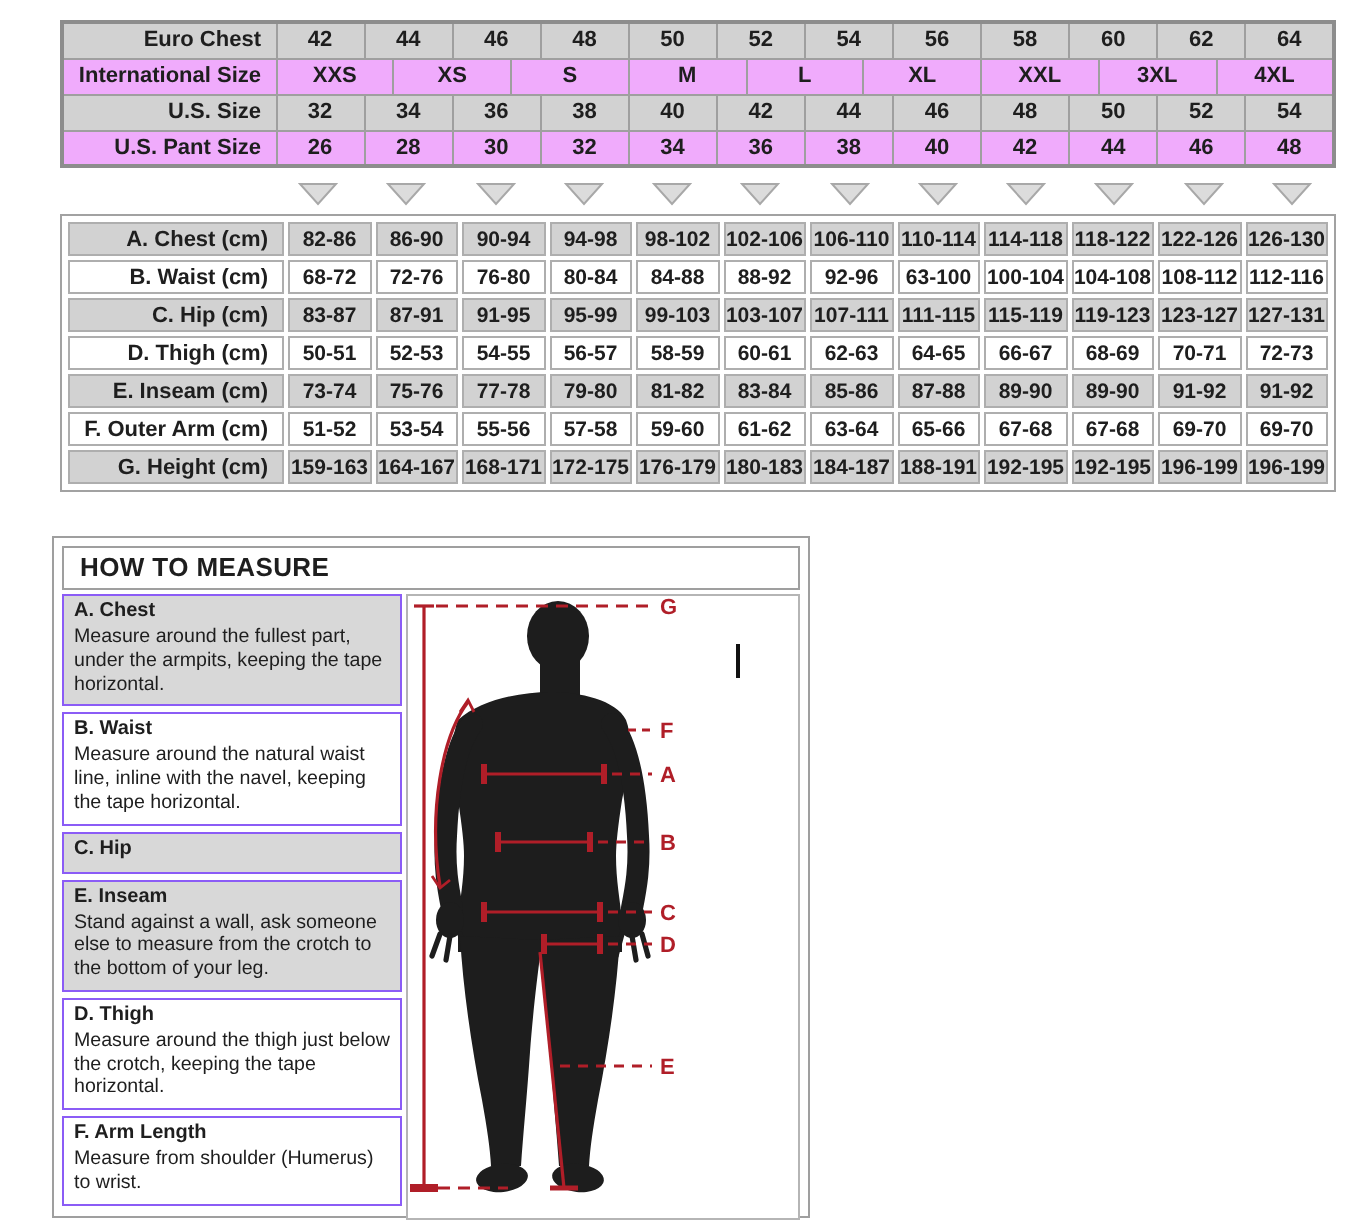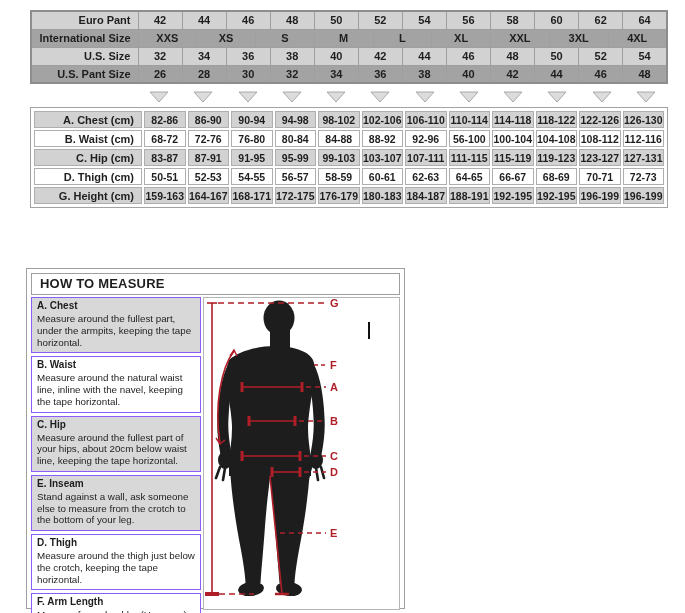--- a/index.html
+++ b/index.html
@@ -12,21 +12,21 @@
 
   
   #size-table {
     position: absolute; left: 30px; top: 10px; width: 638px;
     border-collapse: collapse; table-layout: fixed;
     font-size: 11px; font-weight: bold;
     border: 2px solid #8d8d8d;
   }
   #size-table td {
     border: 1px solid #9f9f9f; text-align: center; height: 18px;
-    padding: 0; overflow: hidden; white-space: nowrap; background: #a3a3a3;
+    padding: 0; overflow: hidden; white-space: nowrap; background: #f0abfc;
   }
   #size-table tr.shaded td { background: #d2d2d2; }
   #size-table td.row-label { text-align: right; padding-right: 7px; }
 
   
   #arrow-row {
     position: absolute; left: 137px; top: 91px; width: 531px; height: 14px;
     display: flex;
   }
   .arrow-slot { flex: 1; display: flex; justify-content: center; align-items: flex-start; }
@@ -110,21 +110,21 @@
         <col>
         <col>
         <col>
         <col>
         <col>
         <col>
         <col>
       </colgroup>
     <tbody>
         <tr class="shaded">
-          <td class="row-label">Euro Pant</td>
+          <td class="row-label">Euro Chest</td>
           <td colspan="3">42</td>
           <td colspan="3">44</td>
           <td colspan="3">46</td>
           <td colspan="3">48</td>
           <td colspan="3">50</td>
           <td colspan="3">52</td>
           <td colspan="3">54</td>
           <td colspan="3">56</td>
           <td colspan="3">58</td>
           <td colspan="3">60</td>
@@ -274,21 +274,21 @@
           </tr>
           <tr>
             <td class="row-label">B. Waist (cm)</td>
             <td>68-72</td>
             <td>72-76</td>
             <td>76-80</td>
             <td>80-84</td>
             <td>84-88</td>
             <td>88-92</td>
             <td>92-96</td>
-            <td>56-100</td>
+            <td>63-100</td>
             <td>100-104</td>
             <td>104-108</td>
             <td>108-112</td>
             <td>112-116</td>
           </tr>
           <tr class="shaded">
             <td class="row-label">C. Hip (cm)</td>
             <td>83-87</td>
             <td>87-91</td>
             <td>91-95</td>
@@ -311,20 +311,50 @@
             <td>58-59</td>
             <td>60-61</td>
             <td>62-63</td>
             <td>64-65</td>
             <td>66-67</td>
             <td>68-69</td>
             <td>70-71</td>
             <td>72-73</td>
           </tr>
           <tr class="shaded">
+            <td class="row-label">E. Inseam (cm)</td>
+            <td>73-74</td>
+            <td>75-76</td>
+            <td>77-78</td>
+            <td>79-80</td>
+            <td>81-82</td>
+            <td>83-84</td>
+            <td>85-86</td>
+            <td>87-88</td>
+            <td>89-90</td>
+            <td>89-90</td>
+            <td>91-92</td>
+            <td>91-92</td>
+          </tr>
+          <tr>
+            <td class="row-label">F. Outer Arm (cm)</td>
+            <td>51-52</td>
+            <td>53-54</td>
+            <td>55-56</td>
+            <td>57-58</td>
+            <td>59-60</td>
+            <td>61-62</td>
+            <td>63-64</td>
+            <td>65-66</td>
+            <td>67-68</td>
+            <td>67-68</td>
+            <td>69-70</td>
+            <td>69-70</td>
+          </tr>
+          <tr class="shaded">
             <td class="row-label">G. Height (cm)</td>
             <td>159-163</td>
             <td>164-167</td>
             <td>168-171</td>
             <td>172-175</td>
             <td>176-179</td>
             <td>180-183</td>
             <td>184-187</td>
             <td>188-191</td>
             <td>192-195</td>
@@ -343,21 +373,20 @@
           <div class="section shaded">
             <h4>A. Chest</h4>
             <div>Measure around the fullest part, under the armpits, keeping the tape horizontal.</div>
           </div>
           <div class="section">
             <h4>B. Waist</h4>
             <div>Measure around the natural waist line, inline with the navel, keeping the tape horizontal.</div>
           </div>
           <div class="section shaded">
             <h4>C. Hip</h4>
-            <div>Measure around the fullest part of your hips, about 20cm below waist line, keeping the tape horizontal.</div>
           </div>
           <div class="section shaded">
             <h4>E. Inseam</h4>
             <div>Stand against a wall, ask someone else to measure from the crotch to the bottom of your leg.</div>
           </div>
           <div class="section">
             <h4>D. Thigh</h4>
             <div>Measure around the thigh just below the crotch, keeping the tape horizontal.</div>
           </div>
           <div class="section">

